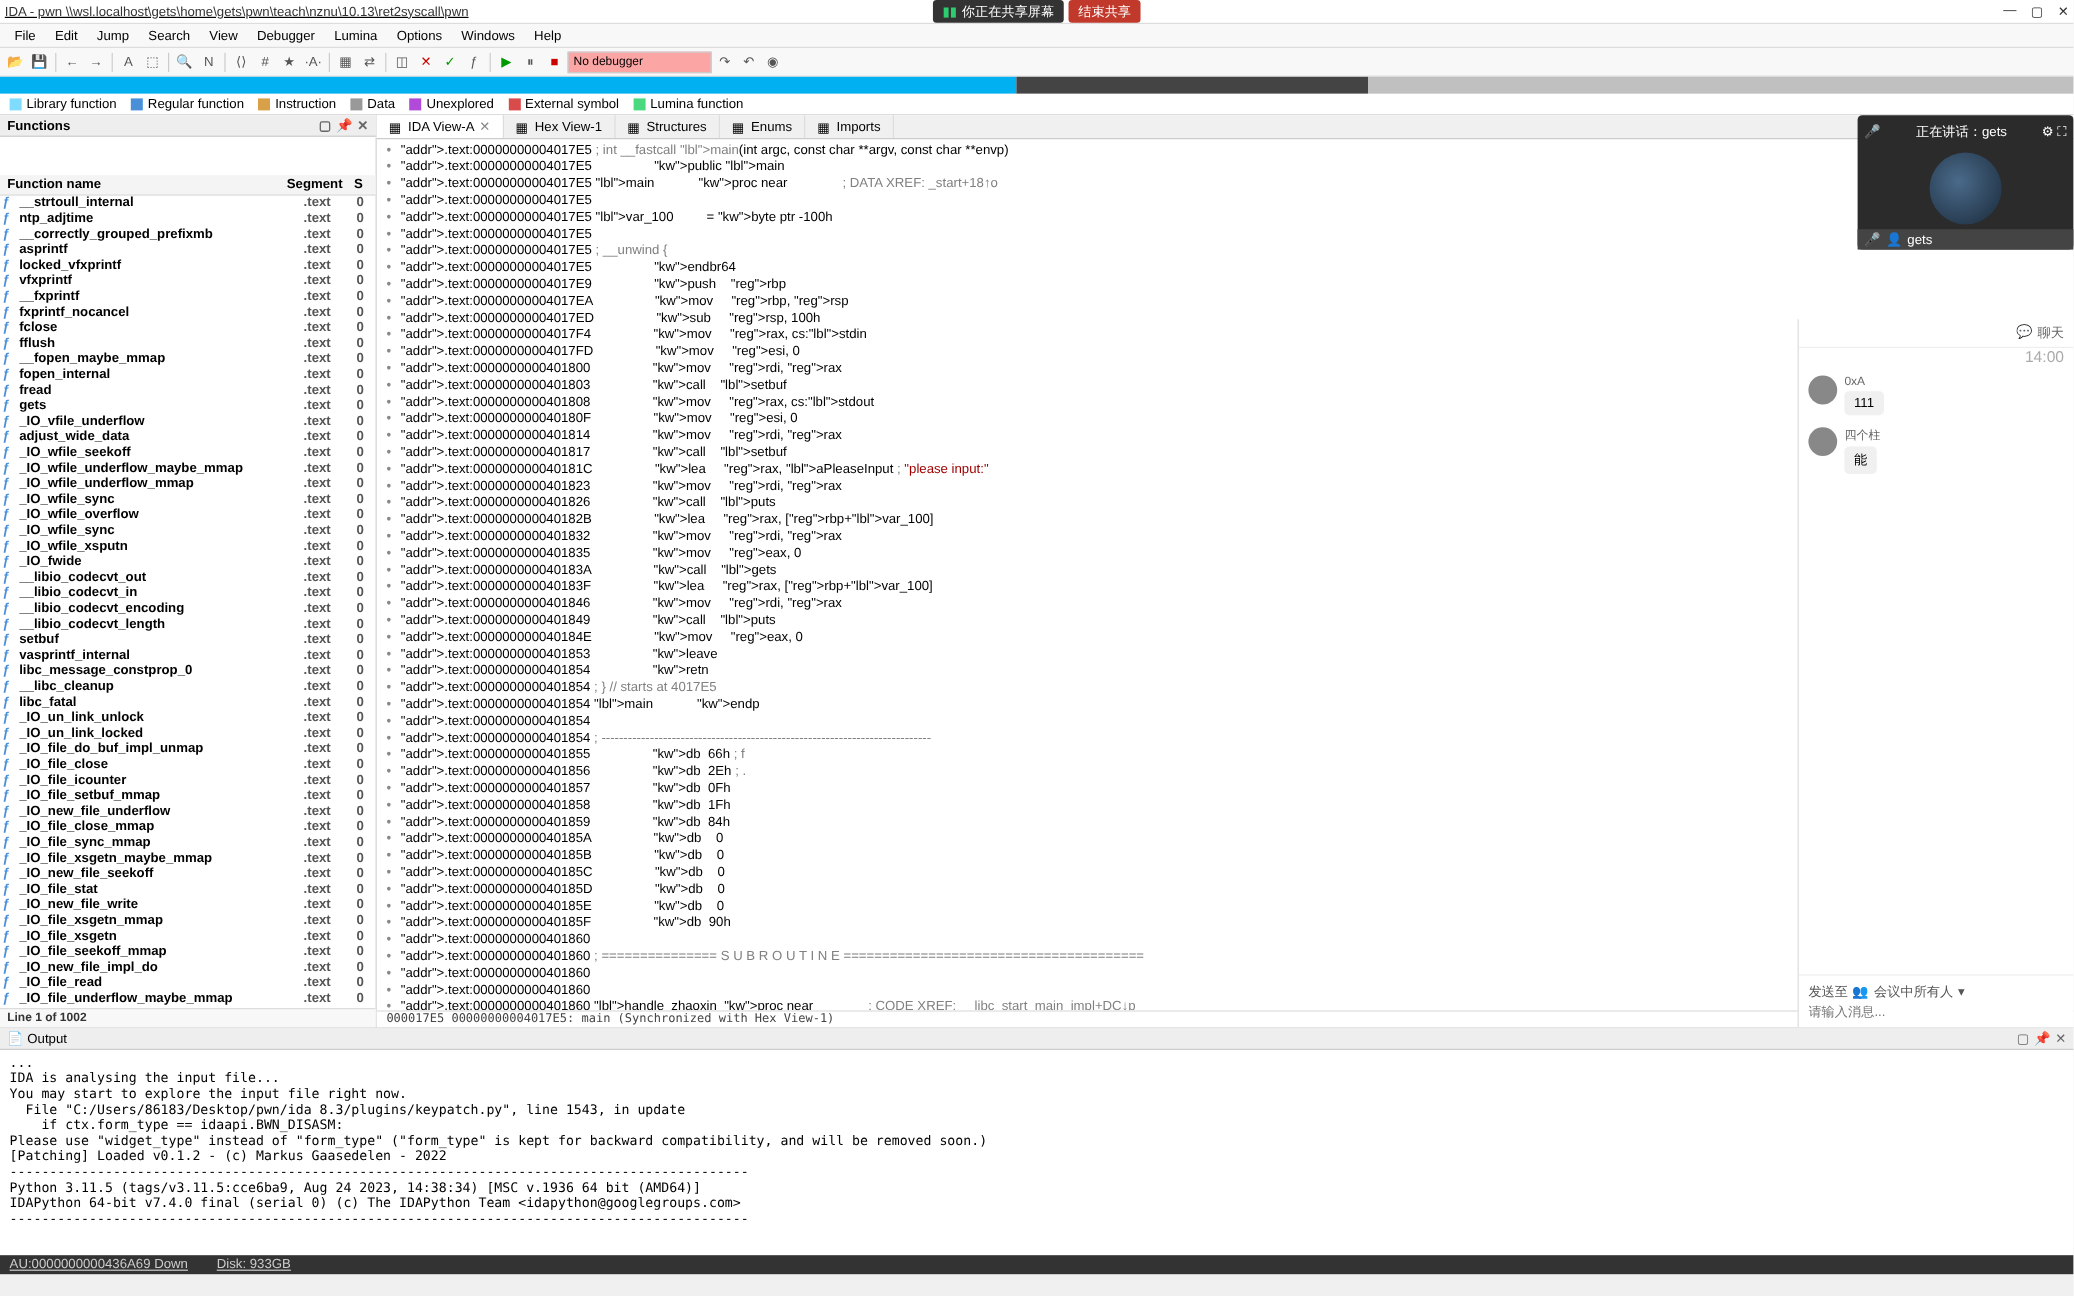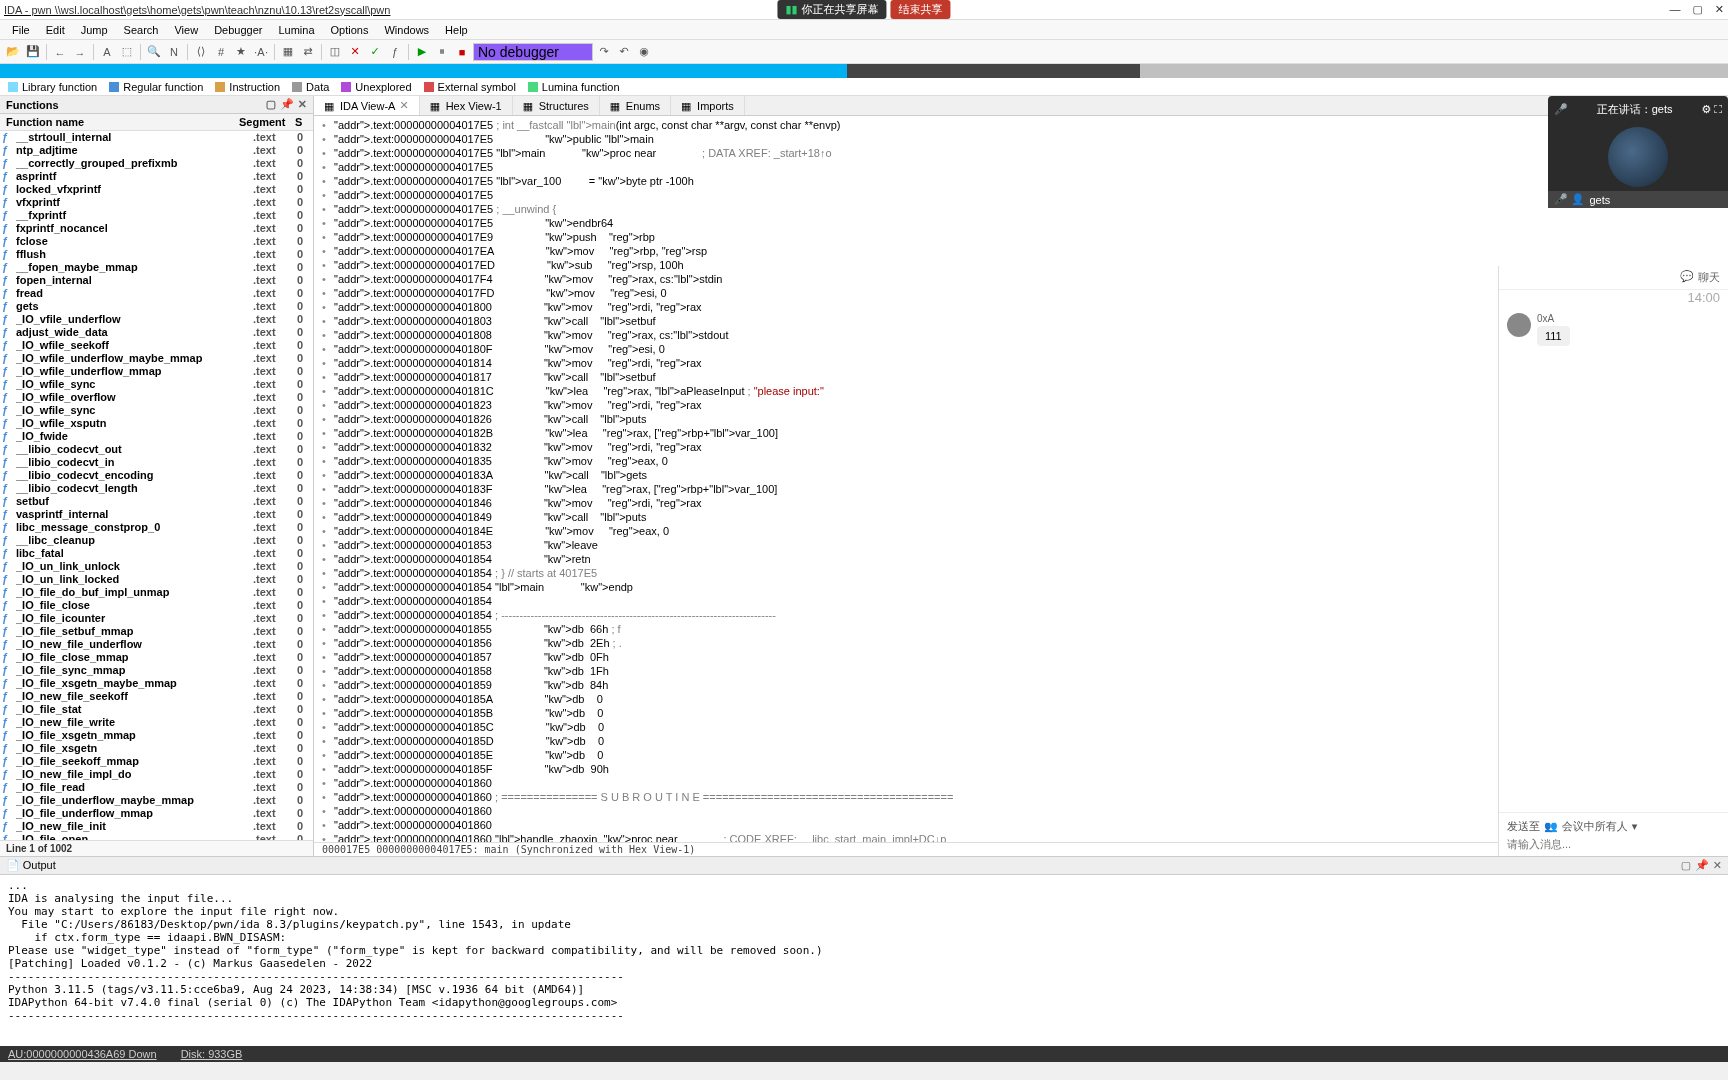--- a/index.html
+++ b/index.html
@@ -8,33 +8,33 @@
 .titlebar-text { color: #333; font-size: 11px; }
 .titlebar-center { position: absolute; left: 50%; transform: translateX(-50%); display: flex; gap: 4px; }
 .rec-badge { background: #333; color: #fff; padding: 2px 8px; border-radius: 3px; display: flex; align-items: center; gap: 4px; }
 .rec-close { background: #c0392b; color: #fff; padding: 2px 8px; border-radius: 3px; text-align: center; }
 .wincontrols { position: absolute; right: 4px; display: flex; gap: 12px; color: #333; }
 .menubar { background: #f8f8f8; height: 20px; display: flex; align-items: center; padding: 0 4px; border-bottom: 1px solid #ddd; }
 .menuitem { padding: 2px 8px; cursor: pointer; }
 .toolstrip { background: #f8f8f8; height: 24px; display: flex; align-items: center; padding: 0 4px; gap: 2px; border-bottom: 1px solid #ddd; }
 .tbtn { width: 18px; height: 18px; display: inline-flex; align-items: center; justify-content: center; color: #555; }
 .tsep { width: 1px; height: 16px; background: #ccc; margin: 0 2px; }
-.debug-combo { width: 120px; height: 18px; border: 1px solid #ccc; background: #8b5cf6; padding: 0 4px; font-size: 14px; }
+.debug-combo { width: 120px; height: 18px; border: 1px solid #ccc; background: #fca5a5; padding: 0 4px; font-size: 10px; }
 .navstrip { height: 14px; display: flex; }
 .navstrip .seg1 { background: #00b0f0; flex: 0 0 49%; }
 .navstrip .seg2 { background: #444; flex: 0 0 17%; }
 .navstrip .seg3 { background: #c0c0c0; flex: 0 0 34%; }
 .legend { background: #fff; height: 18px; display: flex; align-items: center; padding: 0 8px; gap: 12px; border-bottom: 1px solid #ddd; font-size: 10px; }
 .lg { display: flex; align-items: center; gap: 4px; }
 .lg .sw { width: 10px; height: 10px; }
 .main { display: flex; height: calc(100vh - 20px - 20px - 24px - 14px - 18px - 18px - 190px - 16px); }
 .funcs { width: 314px; background: #fff; border-right: 1px solid #ccc; display: flex; flex-direction: column; font-weight: bold; }
 .panehdr { background: #eee; padding: 2px 6px; border-bottom: 1px solid #ccc; display: flex; align-items: center; justify-content: space-between; }
 .panehdr .pctl { display: flex; gap: 4px; color: #666; }
-.fhdr { display: flex; background: #f4f4f4; border-bottom: 1px solid #ddd; font-size: 10px; }
+.fhdr { display: flex; background: #f4f4f4; border-bottom: 1px solid #ddd; font-size: 10px; margin-top: 32px; }
 .fhdr div:nth-child(1){ flex: 1; padding: 2px 6px; }
 .fhdr div:nth-child(2){ width: 60px; padding: 2px 6px; }
 .fhdr div:nth-child(3){ width: 20px; padding: 2px; }
 .flist { flex: 1; overflow: hidden; font-family: "Consolas", monospace; font-size: 10px; }
 .frow { display: flex; padding: 0 2px; line-height: 13px; }
 .frow .ic { width: 14px; color: #4a90d9; }
 .frow .nm { flex: 1; color: #000; white-space: nowrap; overflow: hidden; }
 .frow .sg { width: 44px; color: #555; }
 .frow .st { width: 14px; color: #555; }
 .fstat { padding: 2px 6px; border-top: 1px solid #ddd; font-size: 10px; color: #333; background: #f8f8f8; }
@@ -569,20 +569,24 @@
       <div class="chathdr">
           <span>💬</span>
           <span>聊天</span>
         </div>
       <div class="ctime">14:00</div>
       <div class="chatbody">
           <div class="chatmsg">
             <div class="cav"></div>
             <div><div class="cname">0xA</div><div class="cbubble">111</div></div>
           </div>
+          <div class="chatmsg">
+            <div class="cav"></div>
+            <div><div class="cname">四个柱</div><div class="cbubble">能</div></div>
+          </div>
         </div>
       <div class="chatfoot">
         <div class="sendto">
           <span>发送至</span>
           <span>👥</span>
           <span>会议中所有人</span>
           <span>▾</span>
         </div>
         <input type="text" style="width: 100%; border: none; outline: none;" placeholder="请输入消息...">
       </div>

